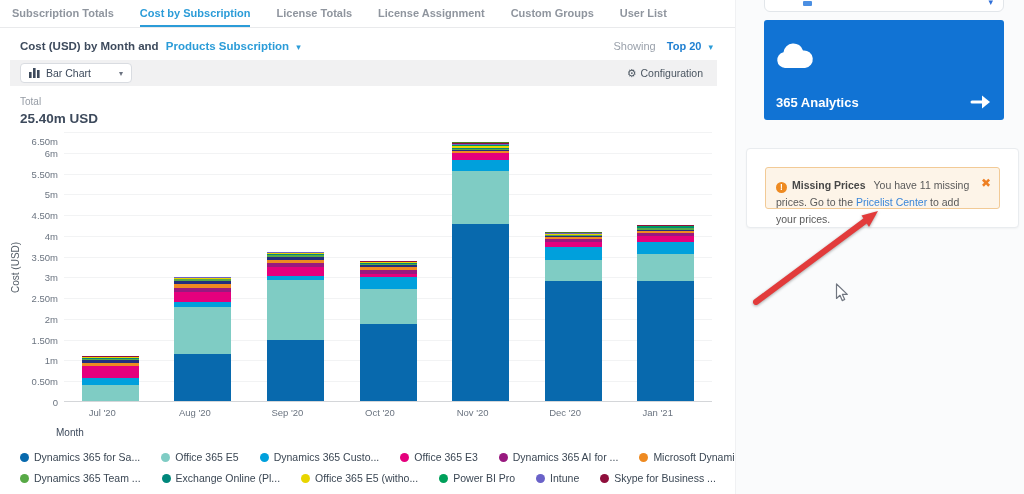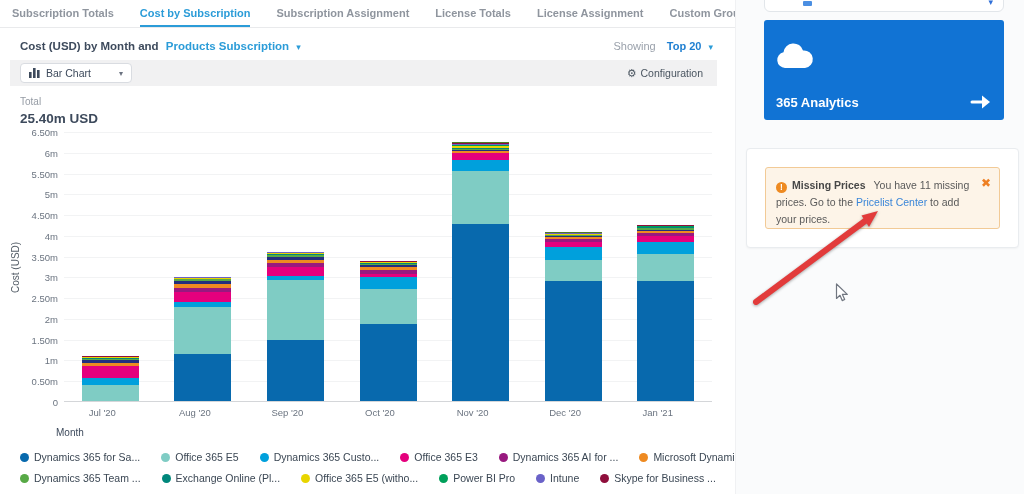--- a/index.html
+++ b/index.html
@@ -61,42 +61,41 @@
                  background:#fafbfc; border-left:1px solid #f0f1f3; }
   .partial-card { position:absolute; left:28px; top:-6px; width:240px; height:18px;
                   background:#fff; border:1px solid #e2e6ea; border-radius:0 0 6px 6px; }
   .partial-card .pc-caret { position:absolute; right:10px; top:2px; font-size:9px; color:#2f6fd8; }
   .partial-card .pc-frag { position:absolute; left:38px; top:6px; width:9px; height:5px; background:#4b8fe2; border-radius:1px; }
   .analytics-card { position:absolute; left:28px; top:20px; width:240px; height:100px;
                     background:#1173d4; border-radius:3px; cursor:pointer; }
   .analytics-title { position:absolute; left:12px; bottom:10px; color:#fff; font-size:13px; font-weight:600; }
   .analytics-cloud { position:absolute; left:10px; top:22px; }
   .analytics-arrow { position:absolute; right:12px; bottom:10px; }
-  .alert-card { position:absolute; left:10px; top:148px; width:273px; height:100px; background:#fff;
+  .alert-card { position:absolute; left:10px; top:148px; width:273px; height:80px; background:#fff;
                 border:1px solid #e9ecef; border-radius:4px; box-shadow:0 1px 2px rgba(0,0,0,0.04); }
   .alert-box { position:absolute; left:18px; top:18px; right:18px; bottom:18px;
                background:#fdf4e8; border:1px solid #f2ca96; border-radius:3px;
                padding:9px 26px 8px 10px; font-size:10.5px; color:#5a5a5a; line-height:1.6; }
   .warn-icon { display:inline-flex; width:11px; height:11px; border-radius:50%; background:#ee8a21;
                color:#fff; font-size:8.5px; font-weight:700; align-items:center; justify-content:center;
                vertical-align:-1px; margin-right:5px; }
   .alert-title { font-weight:700; color:#474747; margin-right:8px; }
   .alert-link { color:#3a86d8; cursor:pointer; }
   .alert-close { position:absolute; right:8px; top:6px; color:#ee7f23; font-size:12px; font-weight:700; cursor:pointer; }
   .annot-arrow { position:absolute; left:0; top:0; pointer-events:none;
                  filter:drop-shadow(0 1px 1.5px rgba(0,0,0,0.35)); }
   .cursor { position:absolute; left:99px; top:283px; pointer-events:none; }
 </style>
 </head>
 <body>
 
 <div class="tabs">
     <div class="tab">Subscription Totals</div>
     <div class="tab active">Cost by Subscription</div>
-    <div class="tab">Subscription Assignment</div>
     <div class="tab">License Totals</div>
     <div class="tab">License Assignment</div>
     <div class="tab">Custom Groups</div>
     <div class="tab">User List</div>
   </div>
 
 <div class="chart-header">
   <div class="chart-title">
     <span>Cost (USD) by Month and</span>
     <span class="blue">Products Subscription</span>
@@ -124,21 +123,21 @@
     <span>Configuration</span>
   </div>
 </div>
 
 <div class="total-label">Total</div>
 <div class="total-value">25.40m USD</div>
 
 <div class="chart-wrap">
   <div class="y-title">Cost (USD)</div>
   <div class="y-ticks">
-      <span class="y-tick" style="top: 0px; padding-left: 22px;">6.50m</span>
+      <span class="y-tick" style="top: 9px; padding-left: 22px;">6.50m</span>
       <span class="y-tick" style="top: 20.7692px;">6m</span>
       <span class="y-tick" style="top: 41.5385px;">5.50m</span>
       <span class="y-tick" style="top: 62.3077px;">5m</span>
       <span class="y-tick" style="top: 83.0769px;">4.50m</span>
       <span class="y-tick" style="top: 103.846px;">4m</span>
       <span class="y-tick" style="top: 124.615px;">3.50m</span>
       <span class="y-tick" style="top: 145.385px;">3m</span>
       <span class="y-tick" style="top: 166.154px;">2.50m</span>
       <span class="y-tick" style="top: 186.923px;">2m</span>
       <span class="y-tick" style="top: 207.692px;">1.50m</span>

